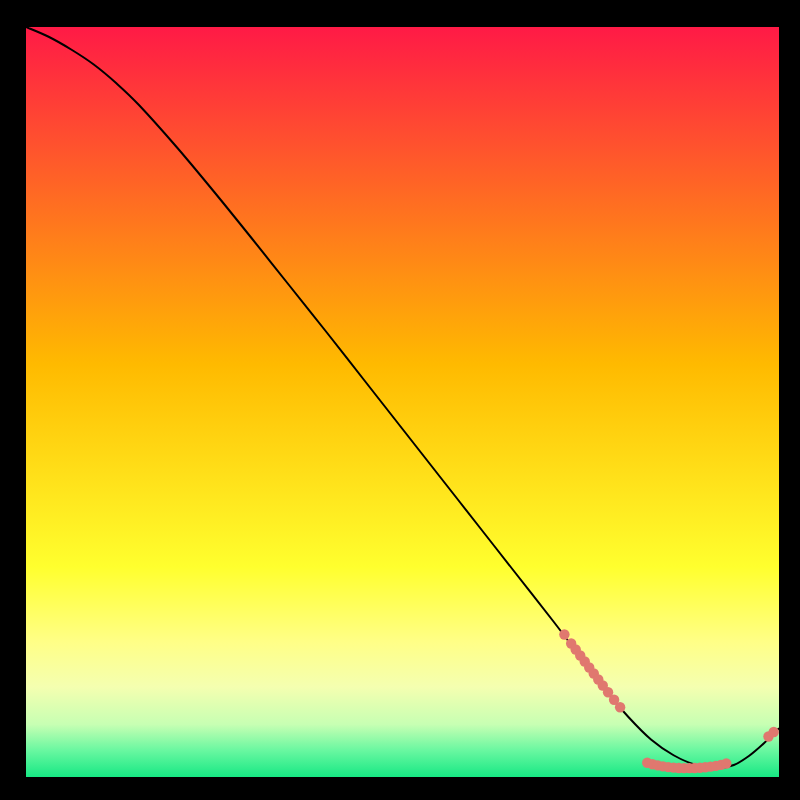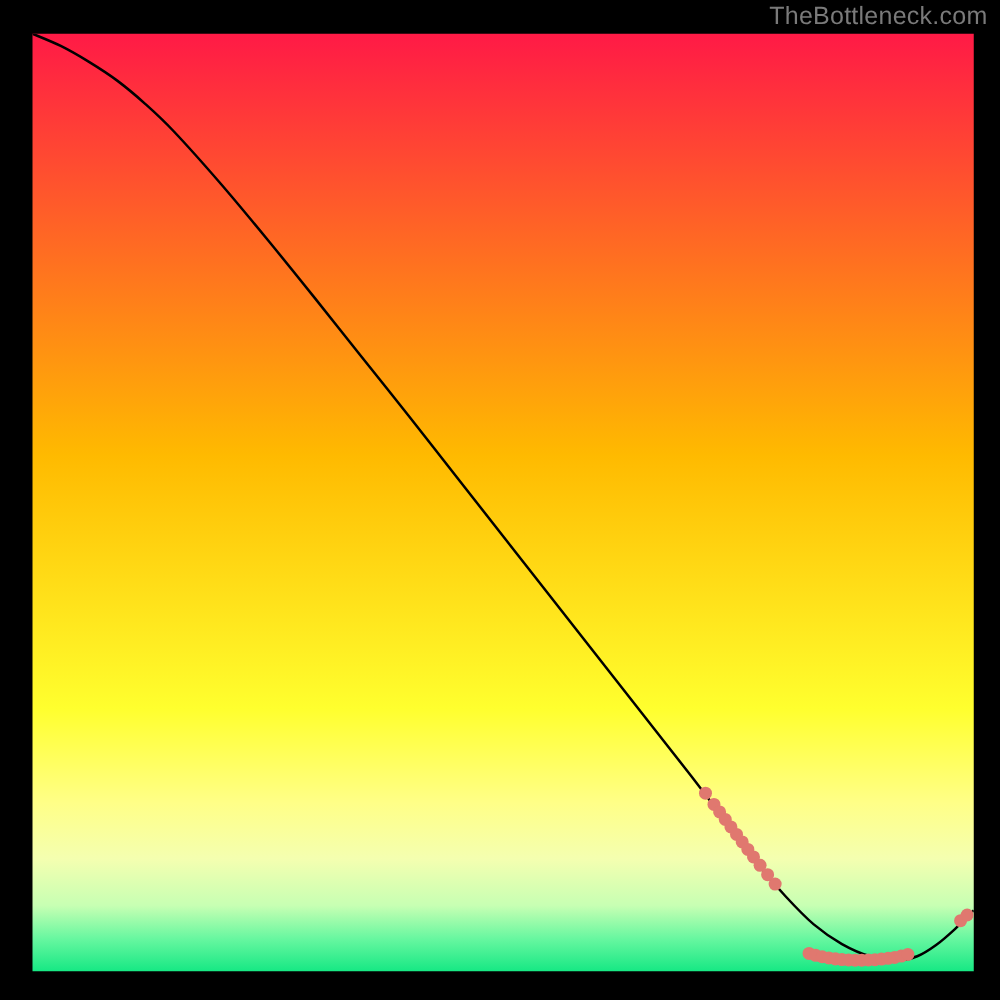--- a/index.html
+++ b/index.html
@@ -29,21 +29,20 @@
   svg {
     position: absolute;
     top: 0;
     left: 0;
   }
 </style>
 </head>
 <body>
 <div class="stage">
 
-<div class="watermark">TheBottleneck.com</div>
 
 <svg id="chart-svg" width="800" height="800">
   <defs>
     <linearGradient id="bg-grad" x1="0" y1="0" x2="0" y2="1">
           <stop offset="0.00%" stop-color="#ff1a46"></stop>
           <stop offset="45.00%" stop-color="#ffba00"></stop>
           <stop offset="72.00%" stop-color="#ffff2e"></stop>
           <stop offset="82.00%" stop-color="#ffff87"></stop>
           <stop offset="88.00%" stop-color="#f4ffb0"></stop>
           <stop offset="93.00%" stop-color="#c7ffb3"></stop>

